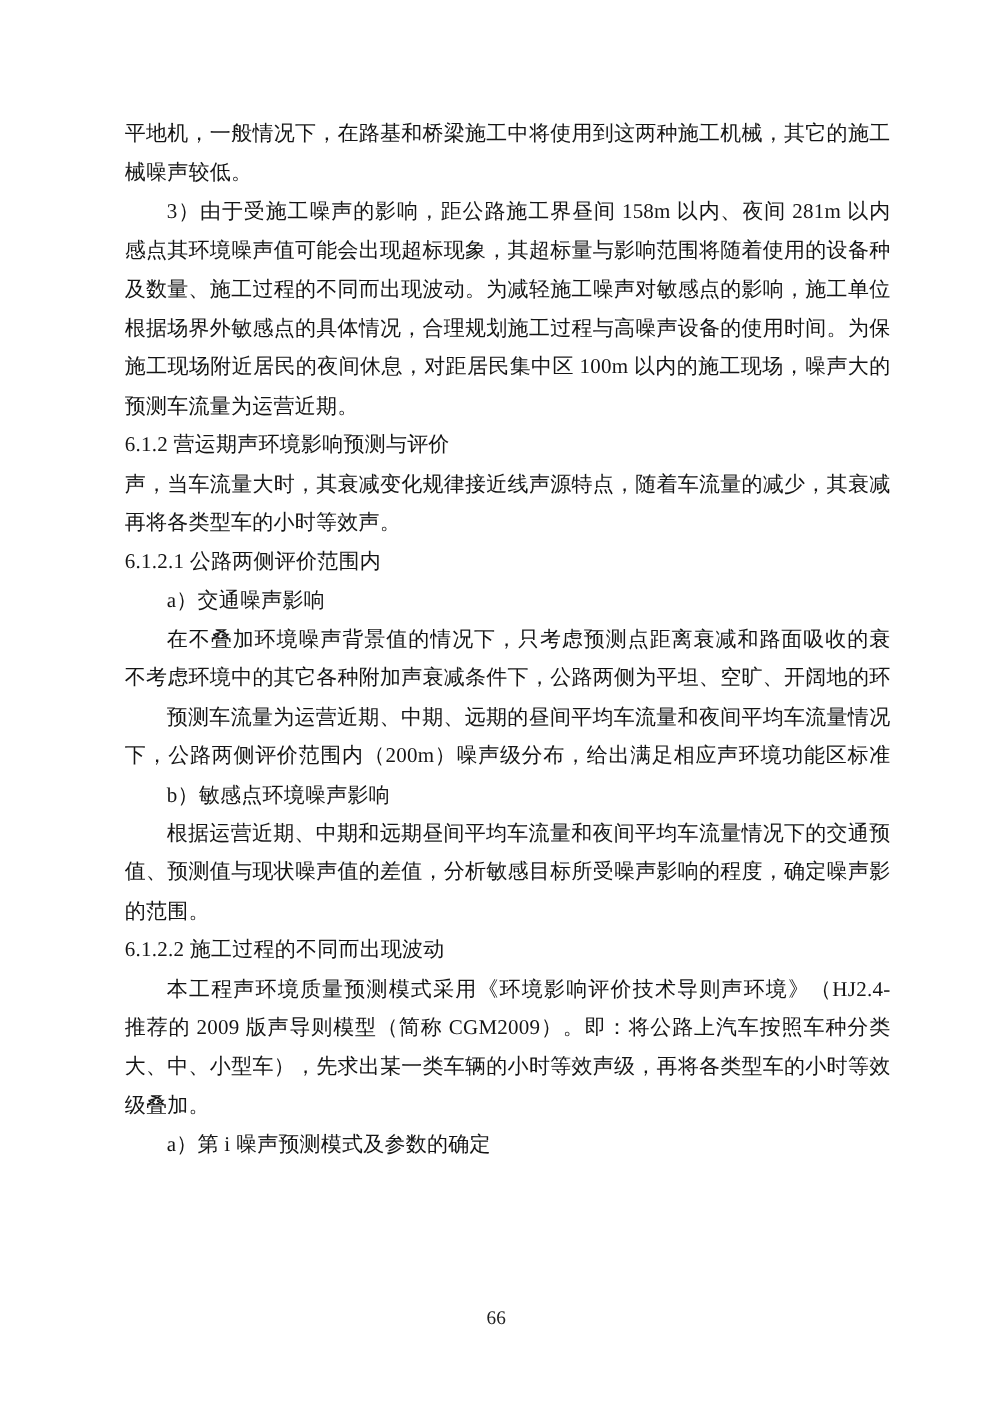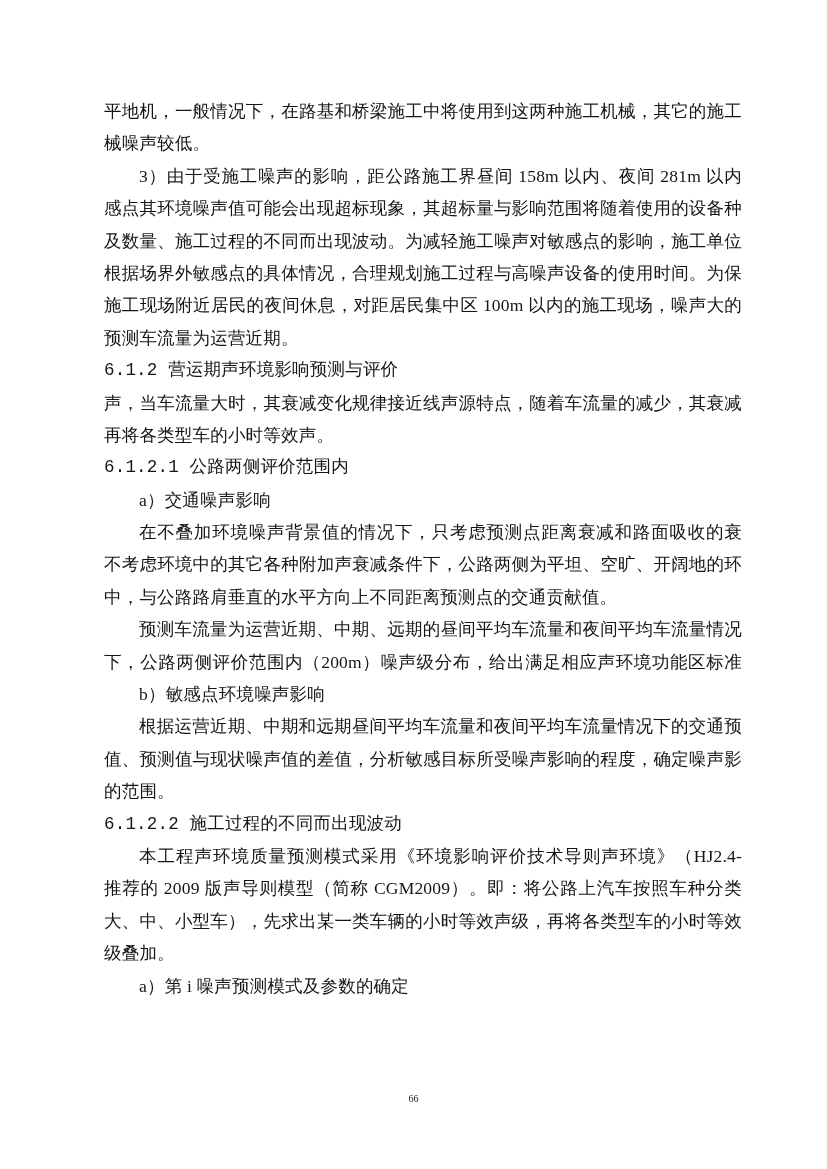--- a/index.html
+++ b/index.html
@@ -45,29 +45,28 @@
     text-align-last: left;
   }
   
   .ind {
     text-indent: 2em;
   }
   .heading {
     text-align: right;
     text-align-last: left;
     font-weight: normal;
-    font-family: Liberation Mono, monospace;
   }
   .footer {
     position: absolute;
     top: 1090px;
     left: 0;
     right: 0;
     text-align: center;
-    font-size: 10px;
+    font-size: 16px;
     line-height: 18px;
     color: #222222;
   }
 </style>
 </head>
 <body>
 
 <div class="page">
   <div class="content">
 
@@ -98,21 +97,20 @@
       <div class="line heading">6.1.2.1  公路两侧评价范围内</div>
     </div>
 
     <div class="block">
       <div class="line lline ind">a）交通噪声影响</div>
     </div>
 
     <div class="block">
       <div class="line jline ind">在不叠加环境噪声背景值的情况下，只考虑预测点距离衰减和路面吸收的衰减，</div>
       <div class="line jline">不考虑环境中的其它各种附加声衰减条件下，公路两侧为平坦、空旷、开阔地的环境</div>
-      <div class="line lline">中，与公路路肩垂直的水平方向上不同距离预测点的交通贡献值。</div>
     </div>
 
     <div class="block">
       <div class="line jline ind">预测车流量为运营近期、中期、远期的昼间平均车流量和夜间平均车流量情况</div>
       <div class="line jline">下，公路两侧评价范围内（200m）噪声级分布，给出满足相应声环境功能区标准要求的</div>
     </div>
 
     <div class="block">
       <div class="line lline ind">b）敏感点环境噪声影响</div>
     </div>

